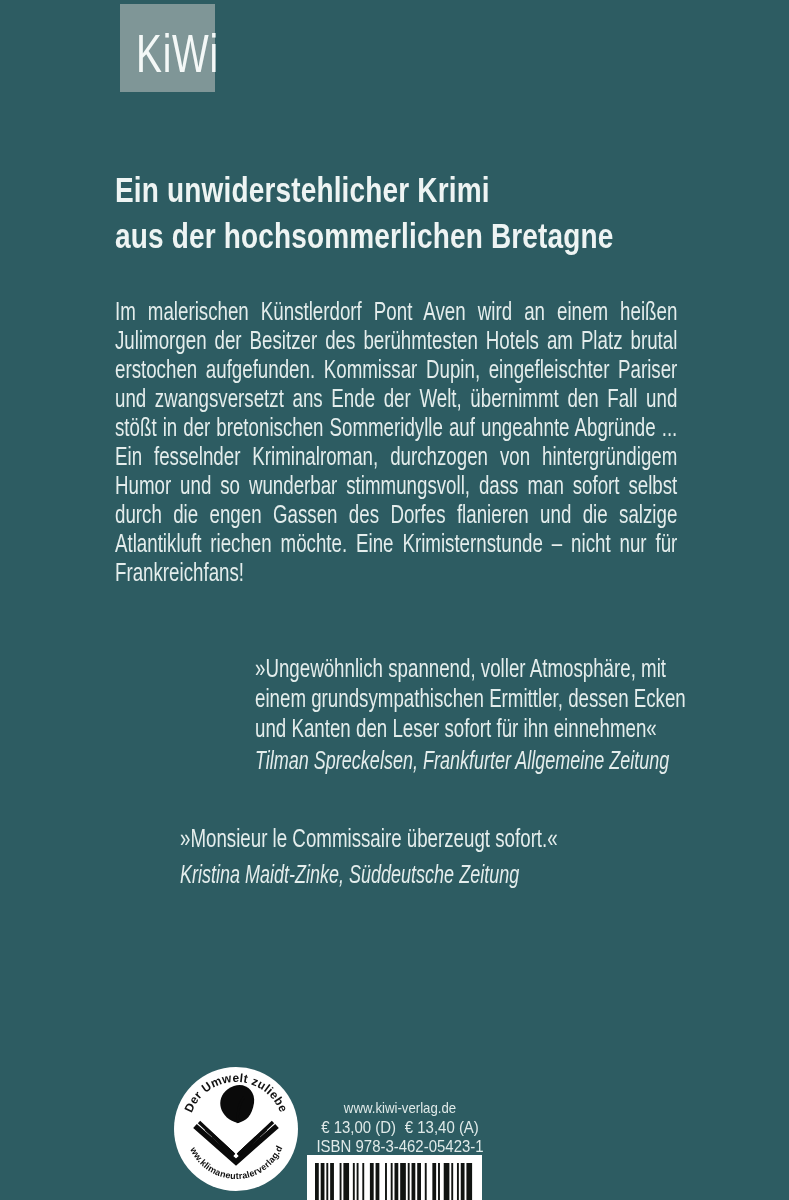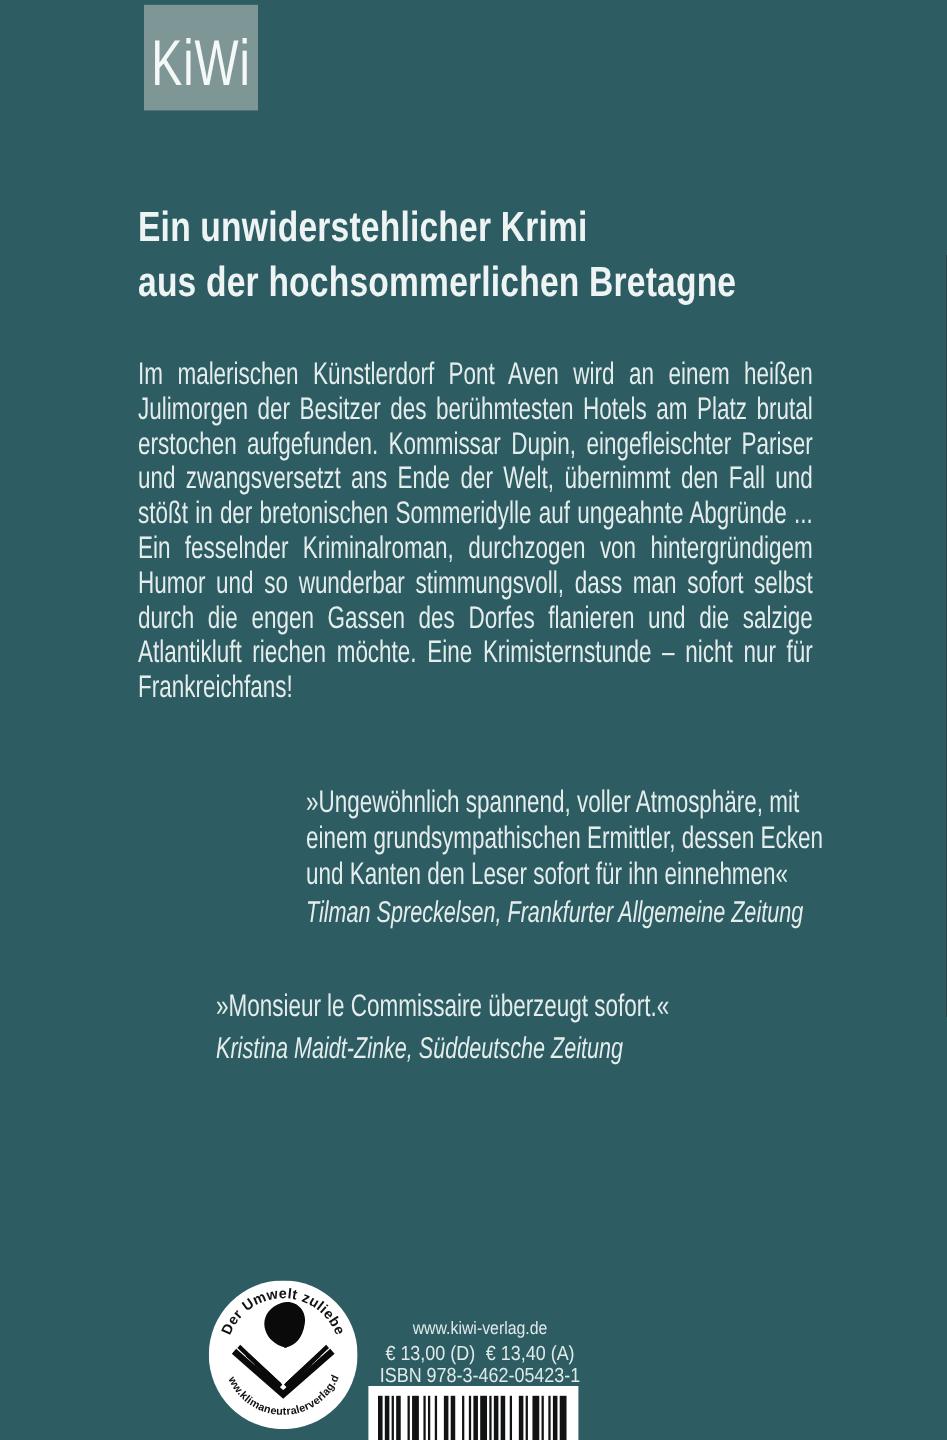--- a/index.html
+++ b/index.html
@@ -4,21 +4,21 @@
 <style>
   html,body{margin:0;padding:0;background:#1c1c1c;}
   .page{
     position:relative;width:789px;height:1200px;overflow:hidden;
     background:#2d5c62;
     font-family:"Liberation Sans",sans-serif;
   }
   .abs{position:absolute;}
   
   .logo-box{left:120px;top:4px;width:95px;height:88px;background:#7f9697;
-            display:flex;align-items:flex-end;justify-content:center;}
+            display:flex;align-items:flex-end;justify-content:flex-start;}
   .logo-text{font-size:54px;line-height:1;color:#f4f8f7;font-weight:400;
              letter-spacing:1px;transform:scaleX(0.72);transform-origin:50% 100%;
              padding-bottom:12px;}
   
   .headline{left:115px;top:167px;width:830px;transform:scaleX(0.80);transform-origin:0 0;}
   .hl{font-size:35px;font-weight:700;line-height:46px;color:#eef4f3;
       white-space:nowrap;letter-spacing:0.2px;}
   
   .blurb{left:115px;top:271px;width:781px;transform:scaleX(0.72);transform-origin:0 0;
          font-size:26px;line-height:29px;color:#e4edec;text-align:justify;

